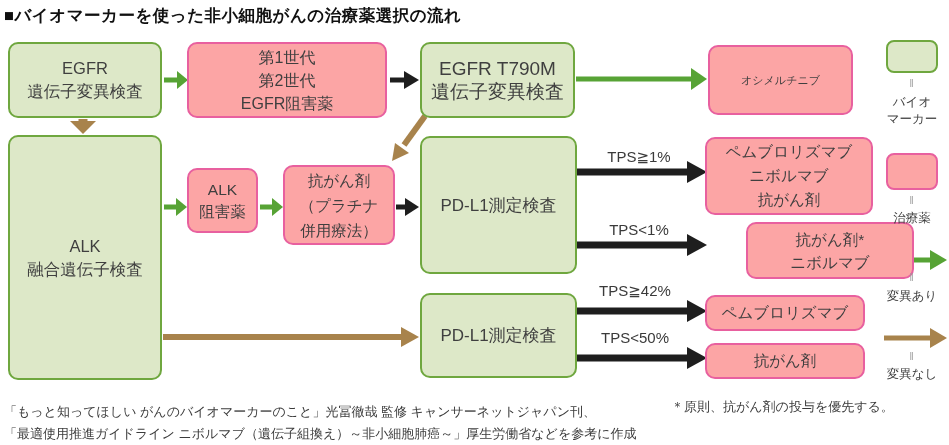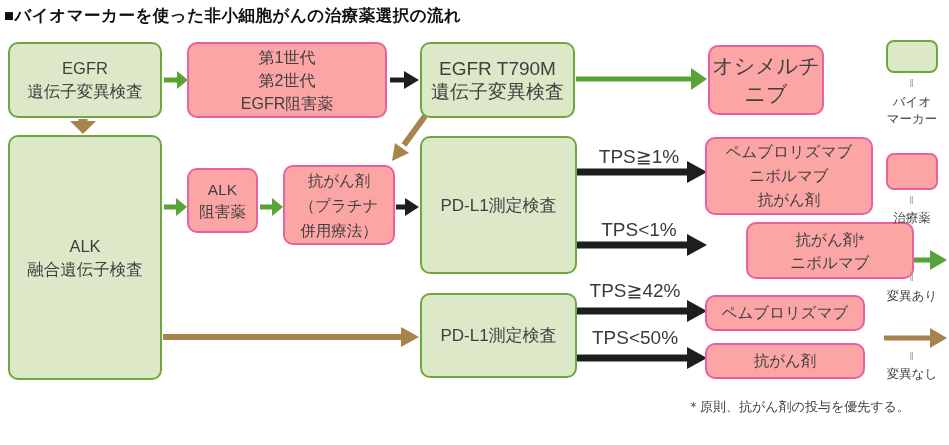--- a/index.html
+++ b/index.html
@@ -12,21 +12,21 @@
     left:4px;top:5px;font-size:16.5px;font-weight:bold;color:#101010;letter-spacing:0.5px;
   }
   .node{
     display:flex;align-items:center;justify-content:center;text-align:center;
     white-space:pre-line;box-sizing:border-box;border-radius:10px;
   }
   .bio{background:#dde8c8;border:2.5px solid #6fa73f;text-align:center;}
   .drug{background:#fca5a5;border:2.5px solid #e8609f;}
   .arrows{left:0;top:0;width:949px;height:445px;pointer-events:none;}
   .tps{
-    font-size:19px;color:#3a3a3a;text-align:center;line-height:20px;
+    font-size:15px;color:#3a3a3a;text-align:center;line-height:20px;
   }
   .leg-label{font-size:12.5px;line-height:17px;text-align:center;white-space:pre-line;color:#3f3f3f;}
   .eq{font-size:10px;color:#9b9b9b;text-align:center;letter-spacing:1px;}
   .footnote{font-size:13px;color:#3b3b3b;}
   .source-line{font-size:13px;line-height:21.5px;color:#3b3b3b;}
 </style>
 </head>
 <body>
 
 <div class="stage">
@@ -101,21 +101,21 @@
   <div class="abs node bio" style="left:8px;top:42px;width:154px;height:76px;font-size:16.5px;line-height:23px;">EGFR
 遺伝子変異検査</div>
 
   <div class="abs node drug" style="left:187px;top:42px;width:200px;height:76px;font-size:16px;line-height:23px;">第1世代
 第2世代
 EGFR阻害薬</div>
 
   <div class="abs node bio" style="left:420px;top:42px;width:155px;height:76px;font-size:19px;line-height:23px;">EGFR T790M
 遺伝子変異検査</div>
 
-  <div class="abs node drug" style="left:708px;top:45px;width:116px;height:70px;font-size:21px;">オシメルチニブ</div>
+  <div class="abs node drug" style="left:708px;top:45px;width:145px;height:70px;font-size:11px;">オシメルチニブ</div>
 
   <div class="abs node bio" style="left:8px;top:135px;width:154px;height:245px;font-size:16.5px;line-height:23px;">ALK
 融合遺伝子検査</div>
 
   <div class="abs node drug" style="left:187px;top:168px;width:71px;height:65px;font-size:15.5px;line-height:22px;">ALK
 阻害薬</div>
 
   <div class="abs node drug" style="left:283px;top:165px;width:112px;height:80px;font-size:15.5px;line-height:25px;">抗がん剤
 （プラチナ
 併用療法）</div>
@@ -150,16 +150,20 @@
     <div class="abs eq" style="left:24px;top:157px;width:52px;">‖</div>
     <div class="abs leg-label" style="left:8px;top:172px;width:84px;">治療薬</div>
 
     <div class="abs eq" style="left:24px;top:234px;width:52px;">‖</div>
     <div class="abs leg-label" style="left:8px;top:250px;width:84px;">変異あり</div>
 
     <div class="abs eq" style="left:24px;top:313px;width:52px;">‖</div>
     <div class="abs leg-label" style="left:8px;top:328px;width:84px;">変異なし</div>
   </div>
 
-  <div class="abs footnote" style="left:671px;top:398px;width:238px;margin-left:16px;">＊原則、抗がん剤の投与を優先する。</div>
+  <div class="abs footnote" style="left:671px;top:398px;width:238px;">＊原則、抗がん剤の投与を優先する。</div>
 
+  <div class="abs" style="left:4px;top:401px;width:700px;">
+    <div class="source-line">「もっと知ってほしい がんのバイオマーカーのこと」光冨徹哉 監修 キャンサーネットジャパン刊、</div>
+    <div class="source-line">「最適使用推進ガイドライン ニボルマブ（遺伝子組換え）～非小細胞肺癌～」厚生労働省などを参考に作成</div>
+  </div>
 
 </div>
 
 </body></html>

